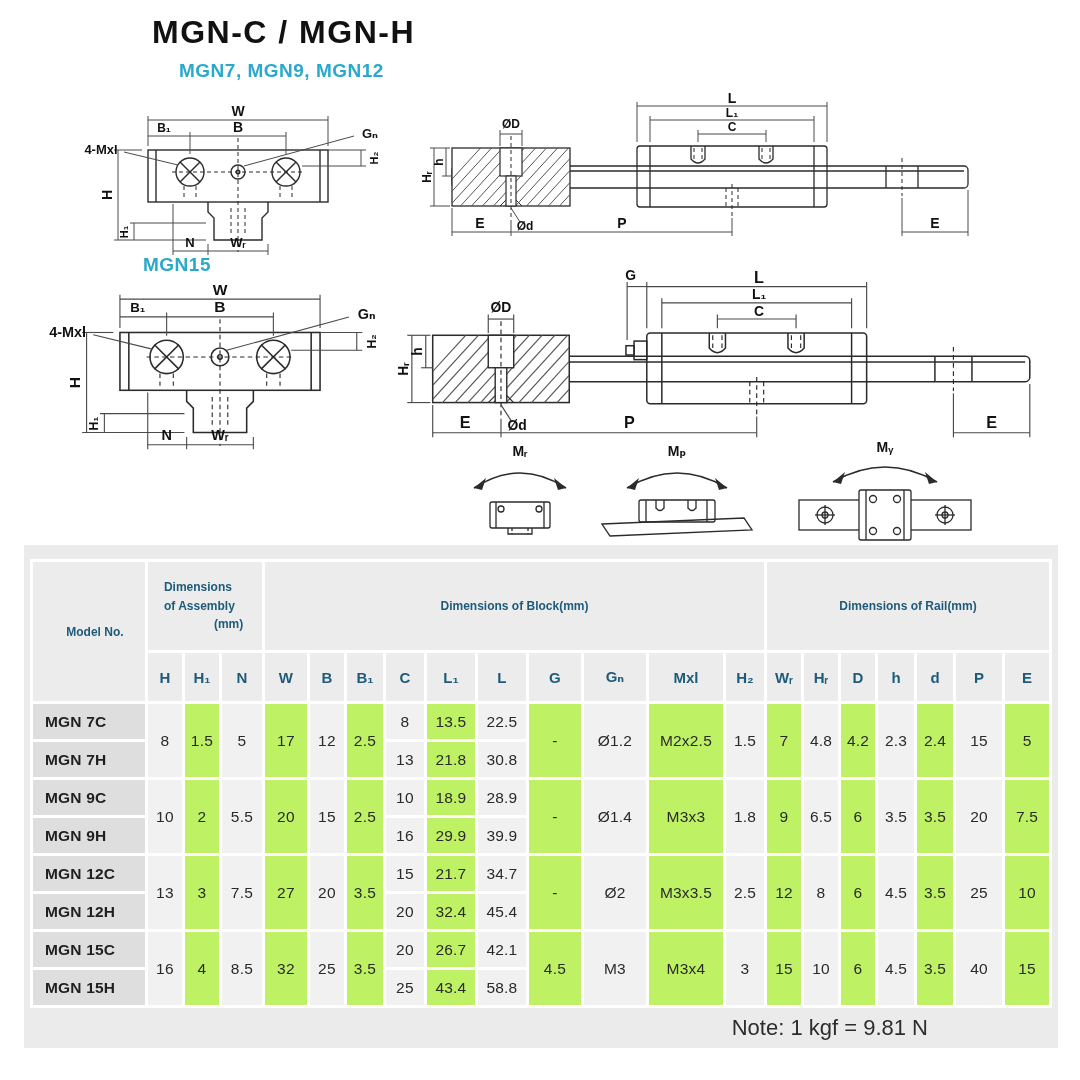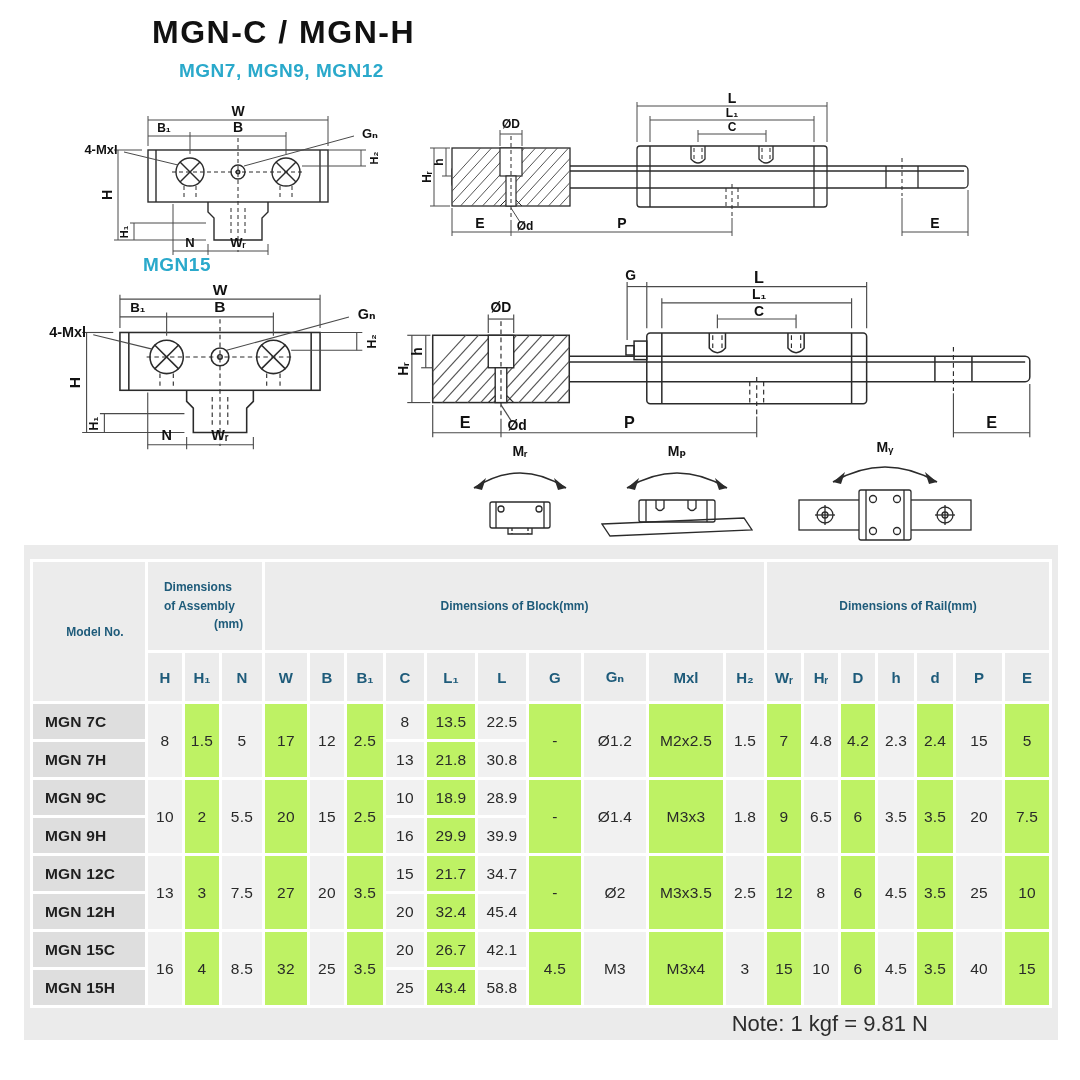--- a/index.html
+++ b/index.html
@@ -33,21 +33,21 @@
   tr.sub td{height:48px;color:#1E5B7A;font-weight:bold;font-size:15px;}
   tr.data td{height:35px;font-size:15.5px;letter-spacing:.2px;}
   td.model-h{text-align:center;padding-left:12px;color:#1E5B7A;font-weight:bold;}
   td.asm{text-align:left;}
   td.asm div{padding-left:16px;line-height:1.55;}
   td.asm div.mm{padding-left:66px;}
   td.model{text-align:left;padding-left:12px;font-weight:bold;background:#dedede;
     color:#1f1f1f;font-size:15px;}
   td.lt{background:#f1f1f1;}
   td.dk{background:#bef264;}
-  .note-row{height:32px;display:flex;align-items:center;justify-content:flex-end;
+  .note-row{height:40px;display:flex;align-items:center;justify-content:flex-end;
     padding-right:130px;font-size:22px;color:#2d2d2d;}
 </style>
 </head>
 <body>
 
 <div class="page-title">MGN-C / MGN-H</div>
 <div class="series-label lbl-small">MGN7, MGN9, MGN12</div>
 <div class="series-label lbl-mgn15">MGN15</div>
 
 <svg class="d-cs1" viewBox="0 0 320 170">

